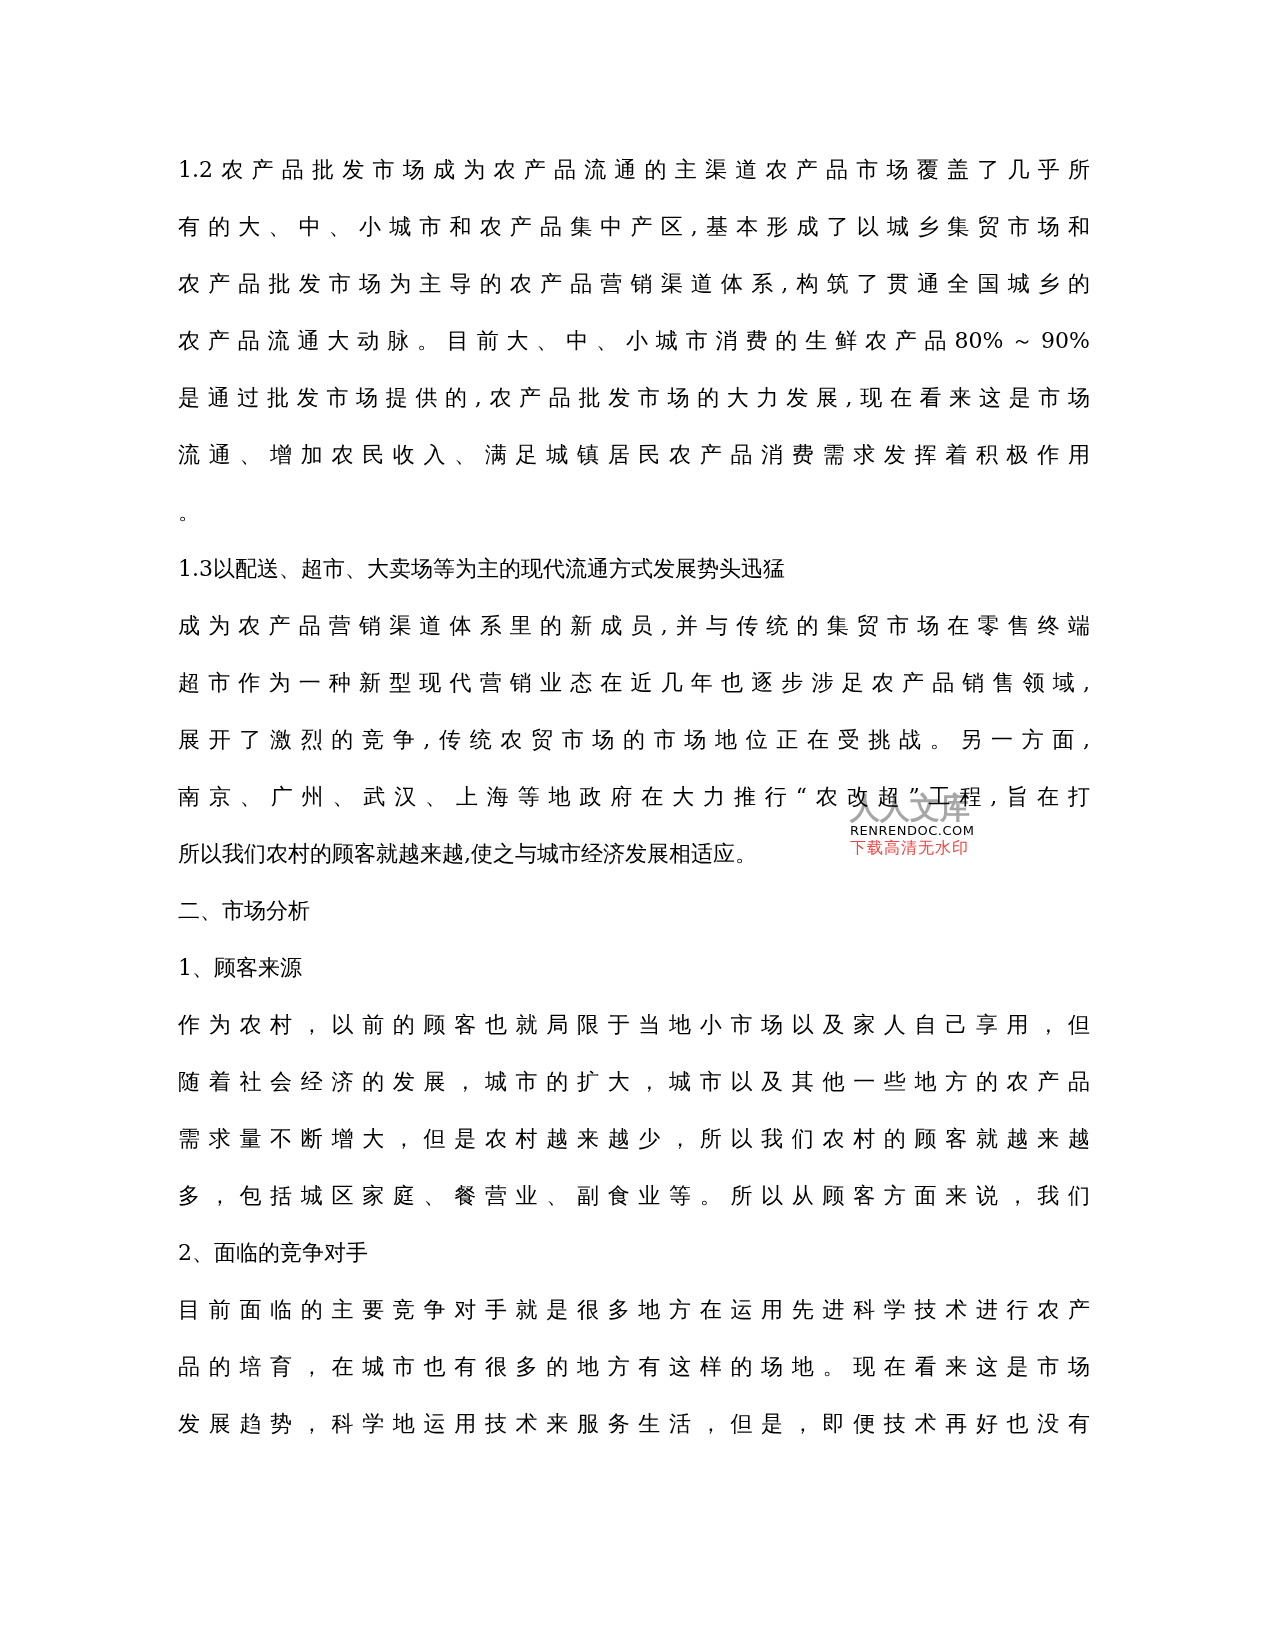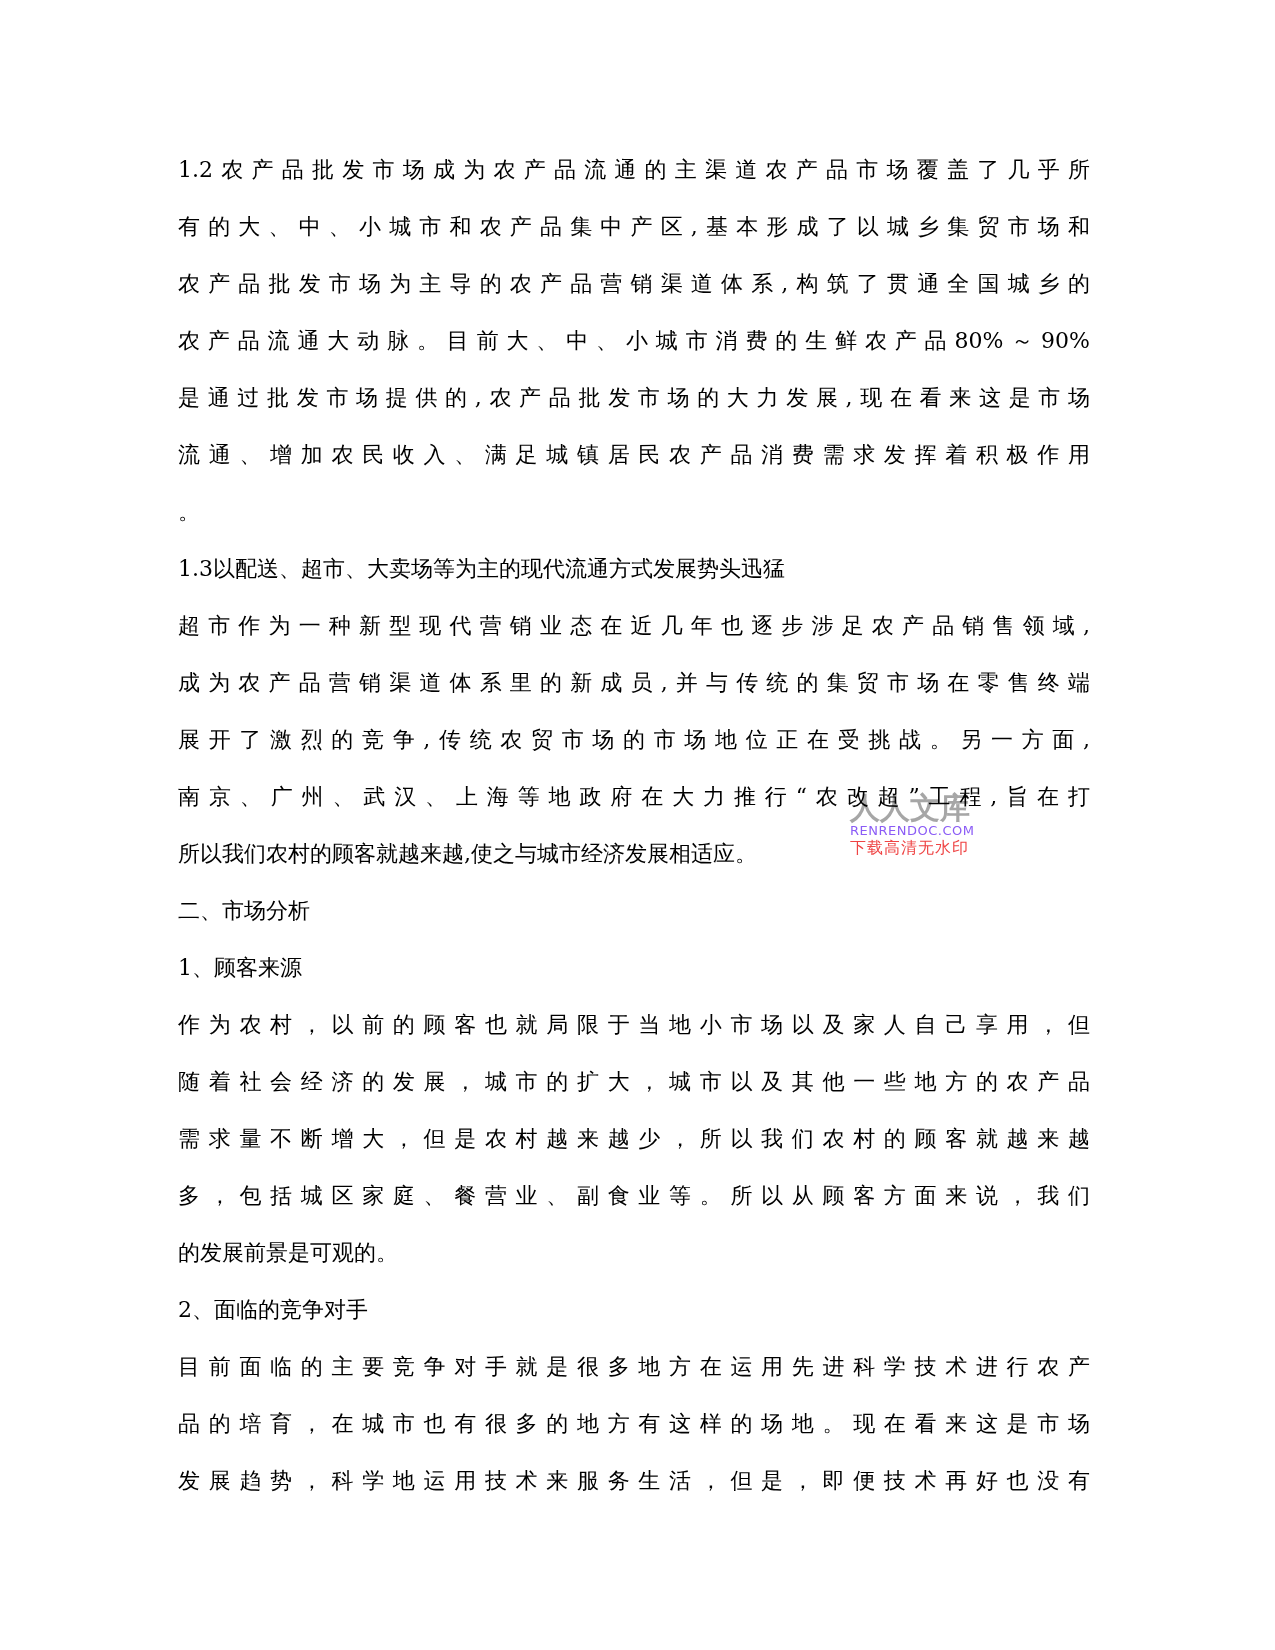--- a/index.html
+++ b/index.html
@@ -57,21 +57,21 @@
     font-size: 30px;
     line-height: 32px;
     color: #a6a6a6;
     white-space: nowrap;
   }
   .wm-url {
     font-family: "DejaVu Sans", sans-serif;
     font-size: 13px;
     line-height: 14px;
     letter-spacing: 0.5px;
-    color: #8b5cf6;
+    color: #000000;
     white-space: nowrap;
   }
   .wm-note {
     font-size: 16px;
     line-height: 19px;
     letter-spacing: 1px;
     color: #ef4444;
     white-space: nowrap;
   }
 </style>
@@ -88,31 +88,30 @@
 
   <div class="text-block">
       <div class="line full">1.2农产品批发市场成为农产品流通的主渠道农产品市场覆盖了几乎所</div>
       <div class="line full">有的大、中、小城市和农产品集中产区,基本形成了以城乡集贸市场和</div>
       <div class="line full">农产品批发市场为主导的农产品营销渠道体系,构筑了贯通全国城乡的</div>
       <div class="line full">农产品流通大动脉。目前大、中、小城市消费的生鲜农产品80%～90%</div>
       <div class="line full">是通过批发市场提供的,农产品批发市场的大力发展,现在看来这是市场</div>
       <div class="line full">流通、增加农民收入、满足城镇居民农产品消费需求发挥着积极作用</div>
       <div class="line">。</div>
       <div class="line">1.3以配送、超市、大卖场等为主的现代流通方式发展势头迅猛</div>
+      <div class="line full">成为农产品营销渠道体系里的新成员,并与传统的集贸市场在零售终端</div>
       <div class="line full">超市作为一种新型现代营销业态在近几年也逐步涉足农产品销售领域,</div>
-      <div class="line full">成为农产品营销渠道体系里的新成员,并与传统的集贸市场在零售终端</div>
       <div class="line full">展开了激烈的竞争,传统农贸市场的市场地位正在受挑战。另一方面,</div>
       <div class="line full">南京、广州、武汉、上海等地政府在大力推行“农改超”工程,旨在打</div>
       <div class="line">所以我们农村的顾客就越来越,使之与城市经济发展相适应。</div>
       <div class="line">二、市场分析</div>
       <div class="line">1、顾客来源</div>
       <div class="line full">作为农村，以前的顾客也就局限于当地小市场以及家人自己享用，但</div>
       <div class="line full">随着社会经济的发展，城市的扩大，城市以及其他一些地方的农产品</div>
       <div class="line full">需求量不断增大，但是农村越来越少，所以我们农村的顾客就越来越</div>
       <div class="line full">多，包括城区家庭、餐营业、副食业等。所以从顾客方面来说，我们</div>
-      <div class="line">的发展前景是可观的。</div>
       <div class="line">2、面临的竞争对手</div>
       <div class="line full">目前面临的主要竞争对手就是很多地方在运用先进科学技术进行农产</div>
       <div class="line full">品的培育，在城市也有很多的地方有这样的场地。现在看来这是市场</div>
       <div class="line full">发展趋势，科学地运用技术来服务生活，但是，即便技术再好也没有</div>
     </div>
 
 </div>
 
 </body></html>

